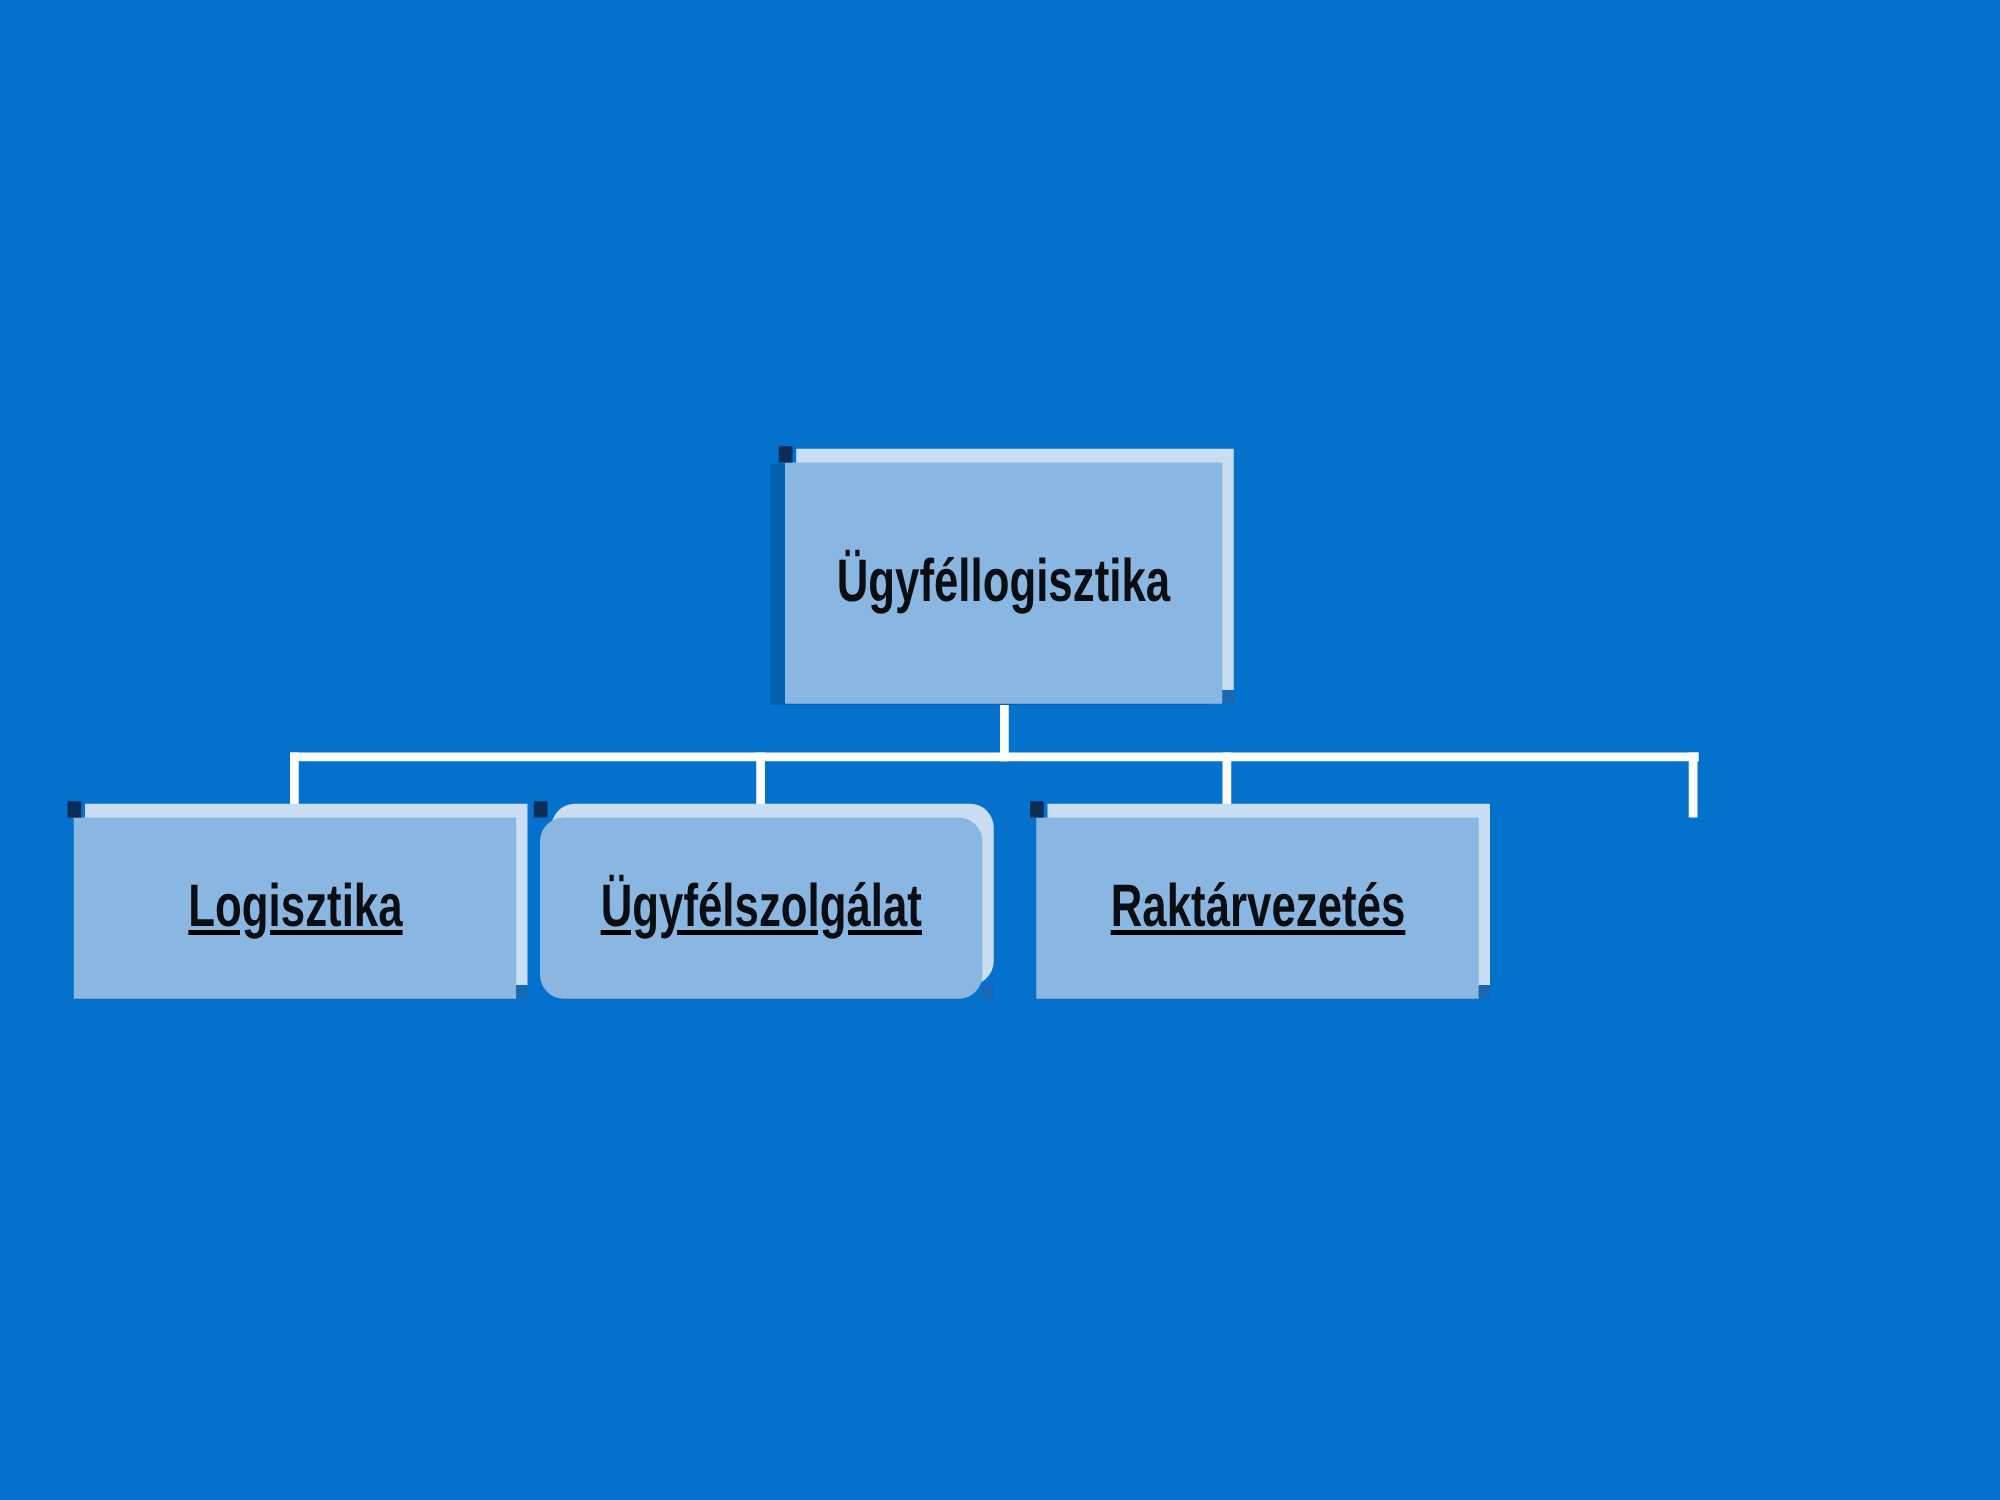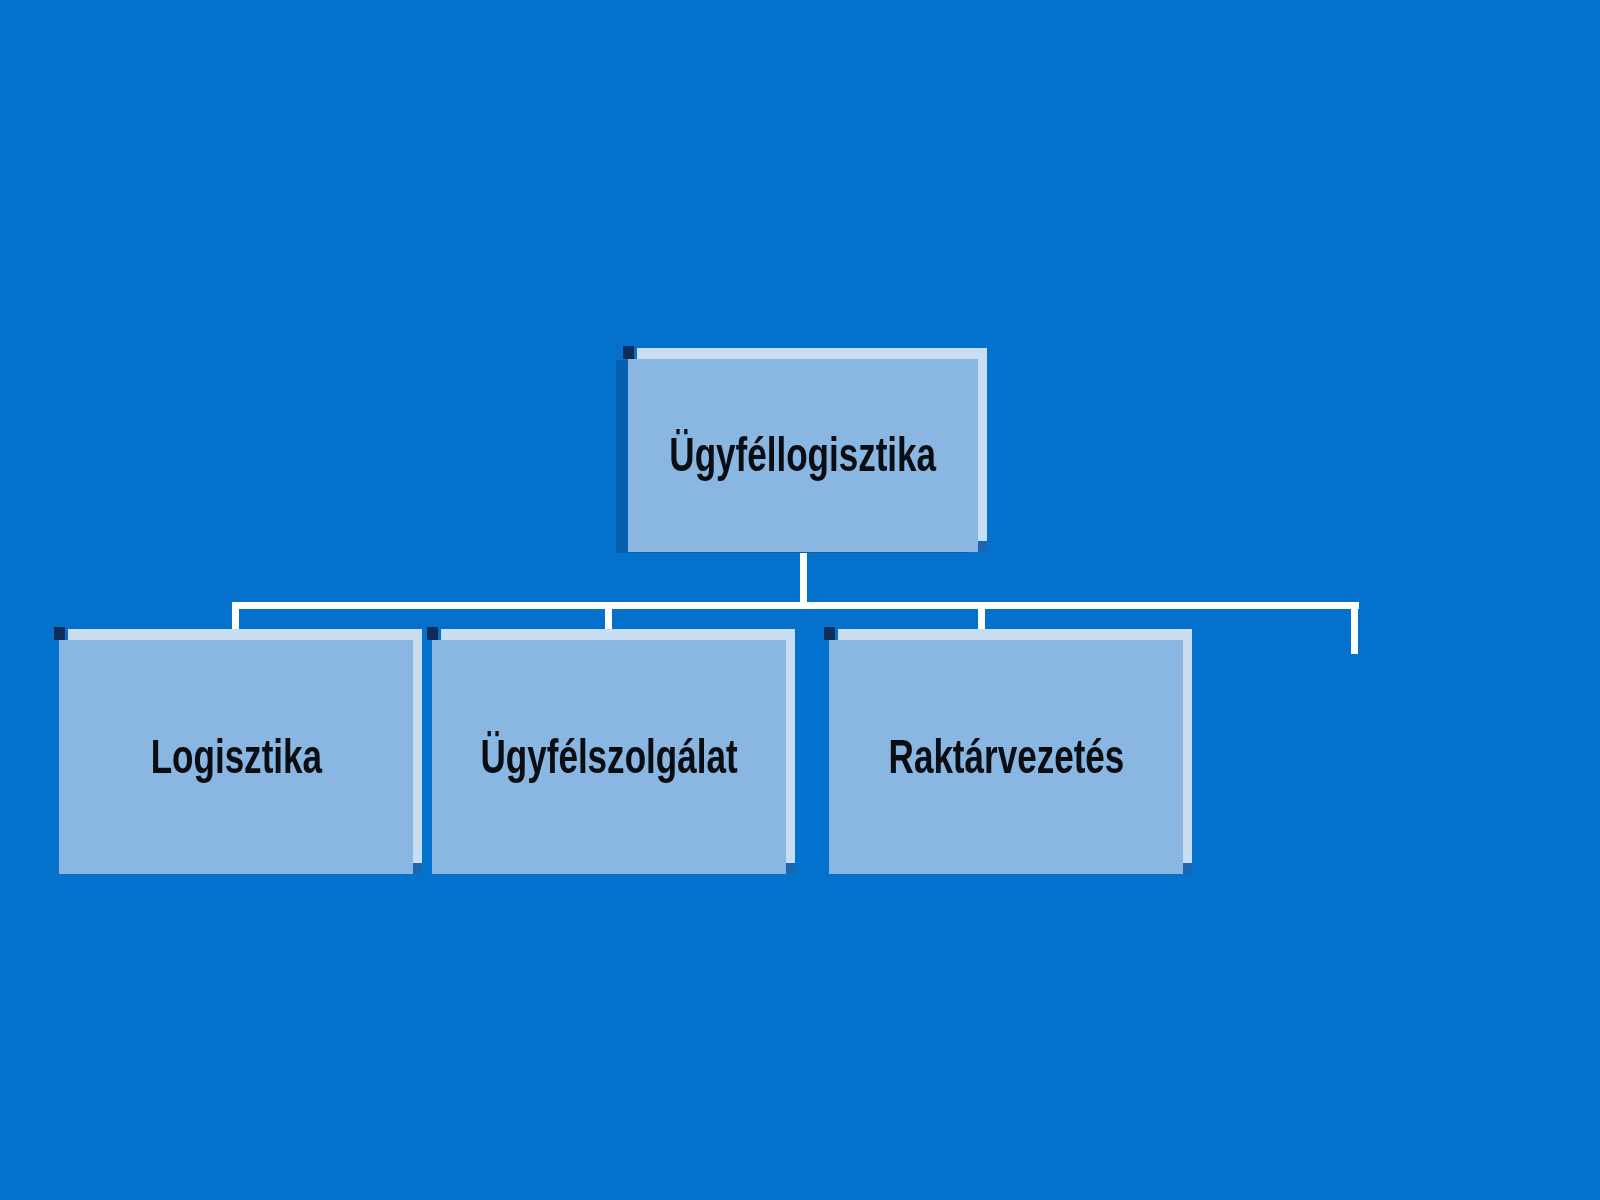--- a/index.html
+++ b/index.html
@@ -39,41 +39,42 @@
   .node{
     position:absolute;
     background:var(--c-node-fill);
     box-shadow:9px -11px 0 0 var(--c-node-highlight);
     display:flex;align-items:center;justify-content:center;
     z-index:2;
   }
   .node.root-extra{
     box-shadow:9px -11px 0 0 var(--c-node-highlight),
                -12px 1px 0 0 var(--c-node-shadow-dark);
+    margin-top:11px;
   }
   
   .node::before{
     content:"";
     position:absolute;
     top:-13px;left:-5px;
     width:11px;height:13px;
     background:var(--c-node-corner-navy);
   }
   
   .node::after{
     content:"";
     position:absolute;
     bottom:0;right:-9px;
     width:9px;height:11px;
     background:var(--c-node-corner-br);
   }
   .node-root{left:628px;top:359px;width:350px;height:193px;}
-  .node-child{top:640px;width:354px;height:234px;}
+  .node-child{top:654px;width:354px;height:145px;text-decoration:underline;}
   .child-1{left:59px;}
-  .child-2{left:432px;}
+  .child-2{left:432px;border-radius:19px;}
   .child-3{left:805px;margin-left:24px;}
   .child-4{left:1178px;}
   .node-label{
     color:var(--c-text);
     font-weight:700;
     font-size:48px;
     line-height:1.1;
     white-space:nowrap;
     transform:scaleX(0.73);
     transform-origin:center center;

